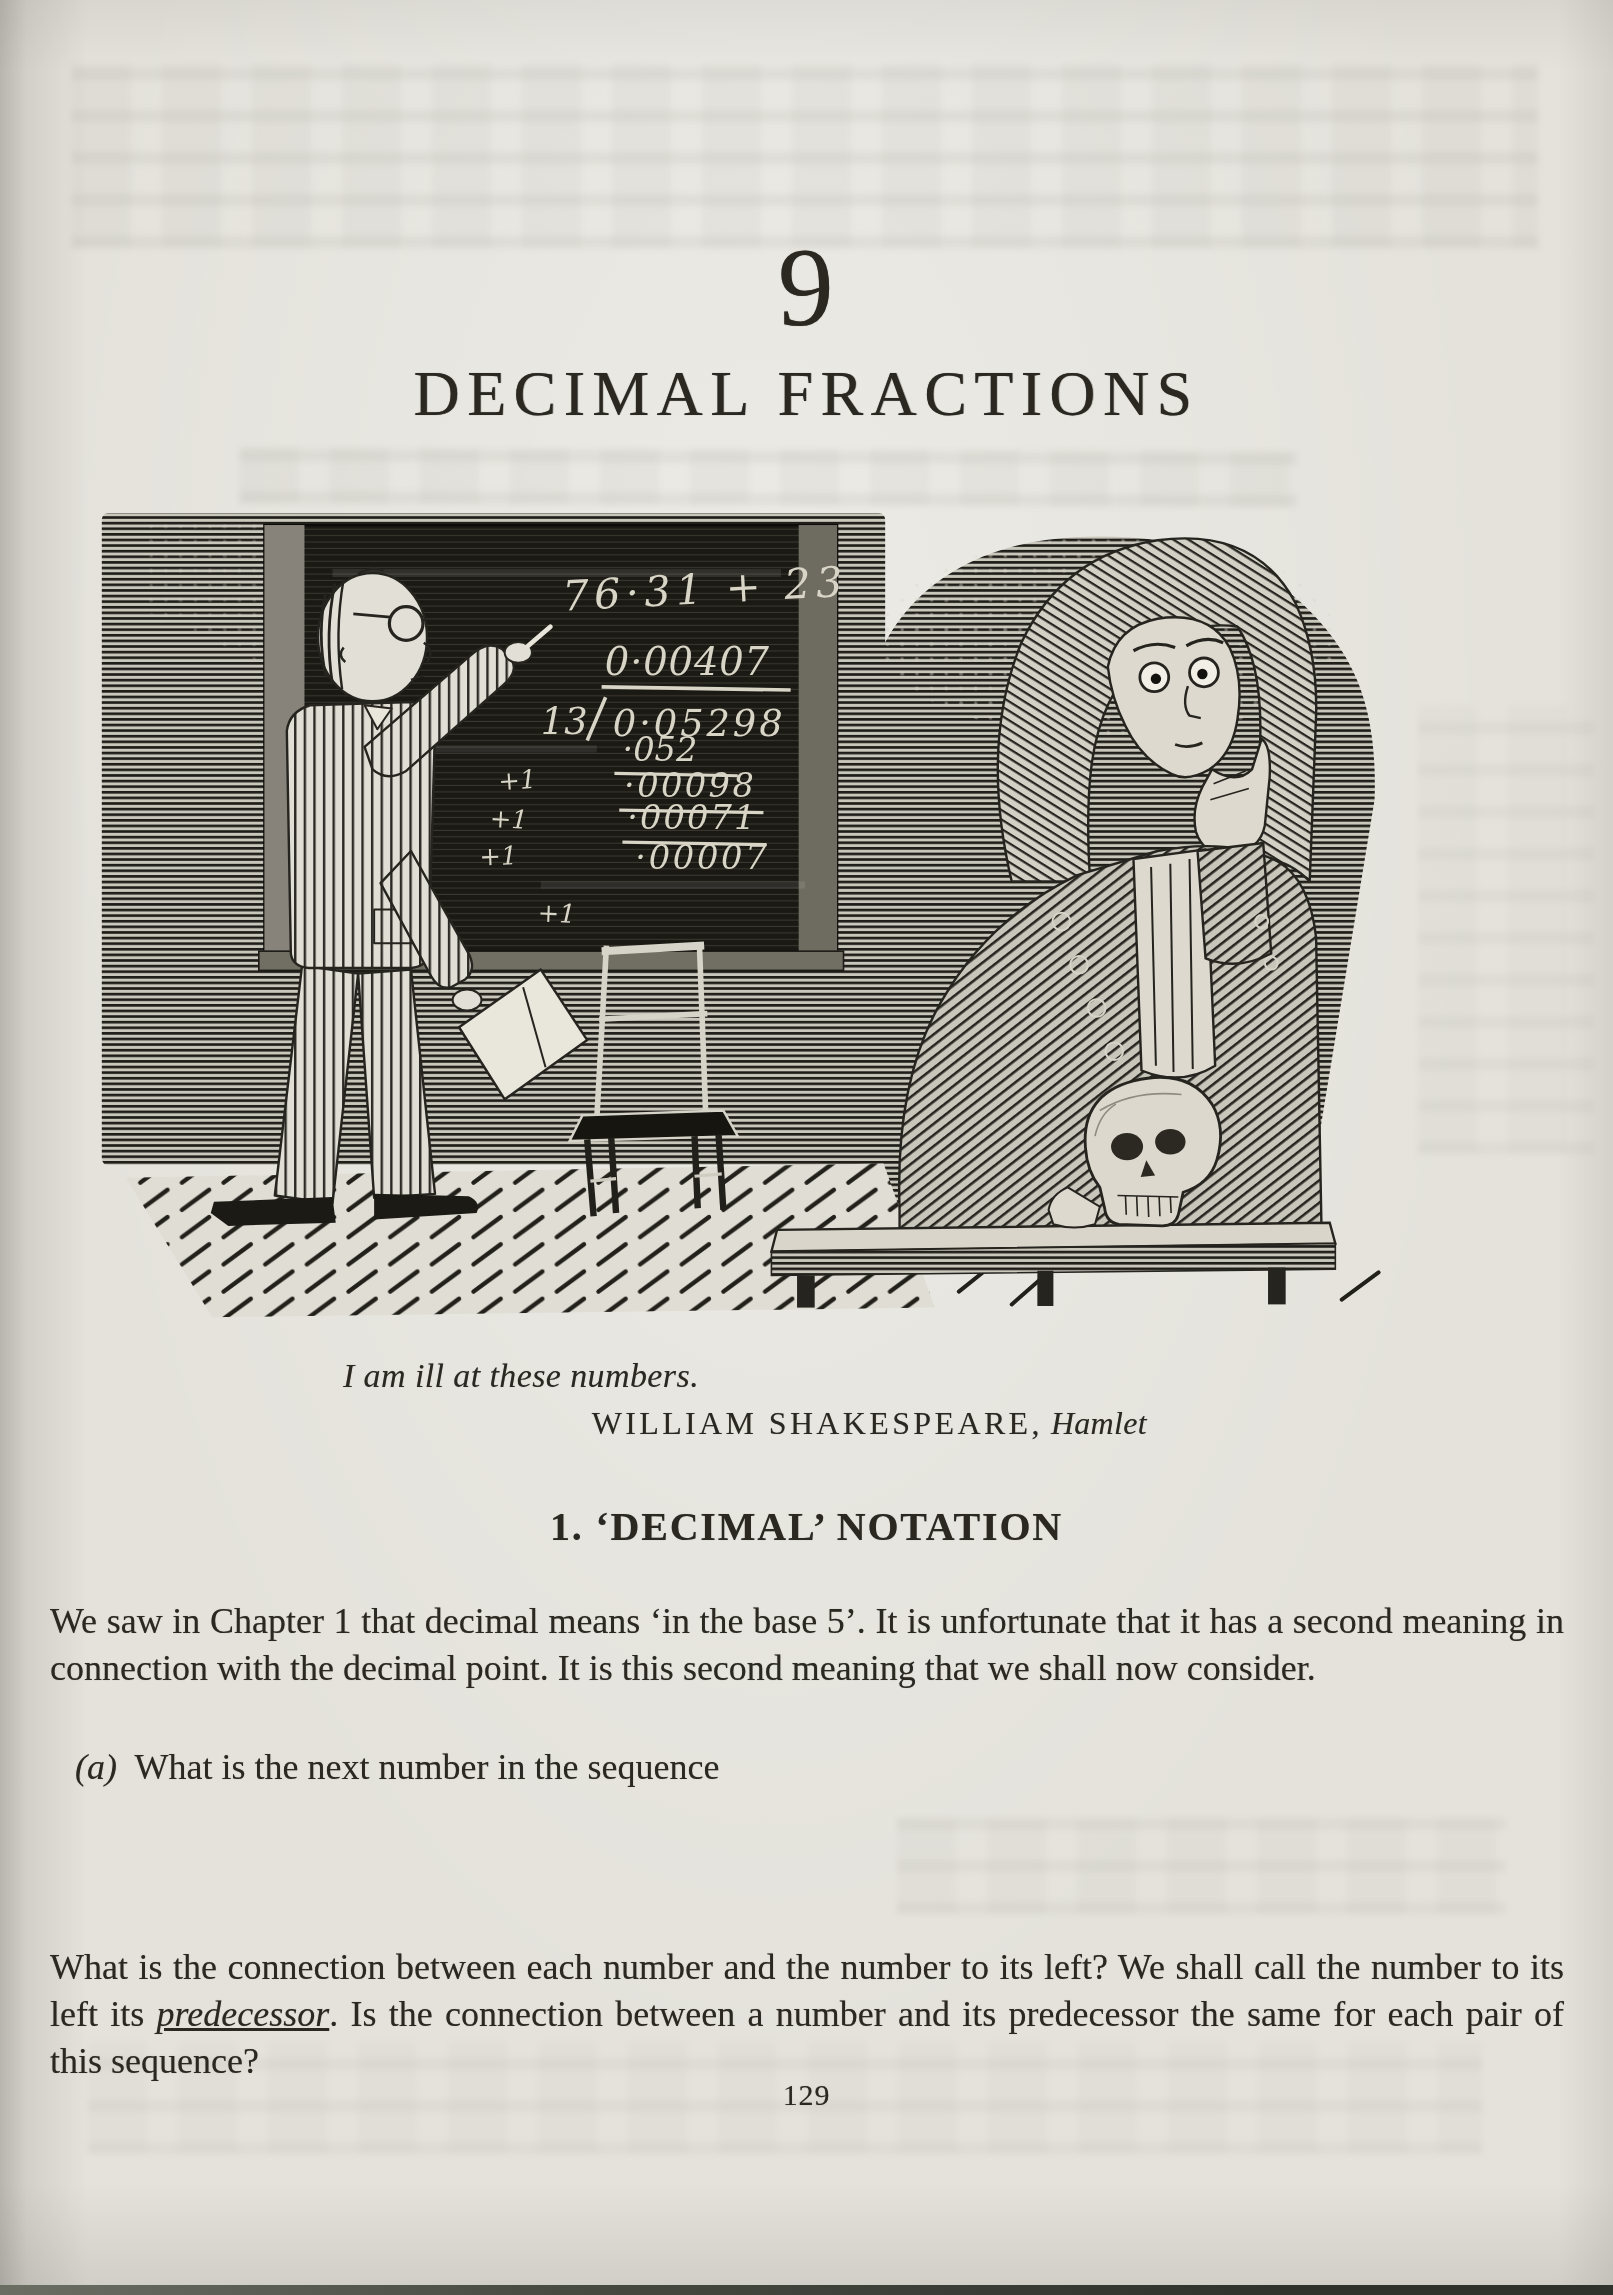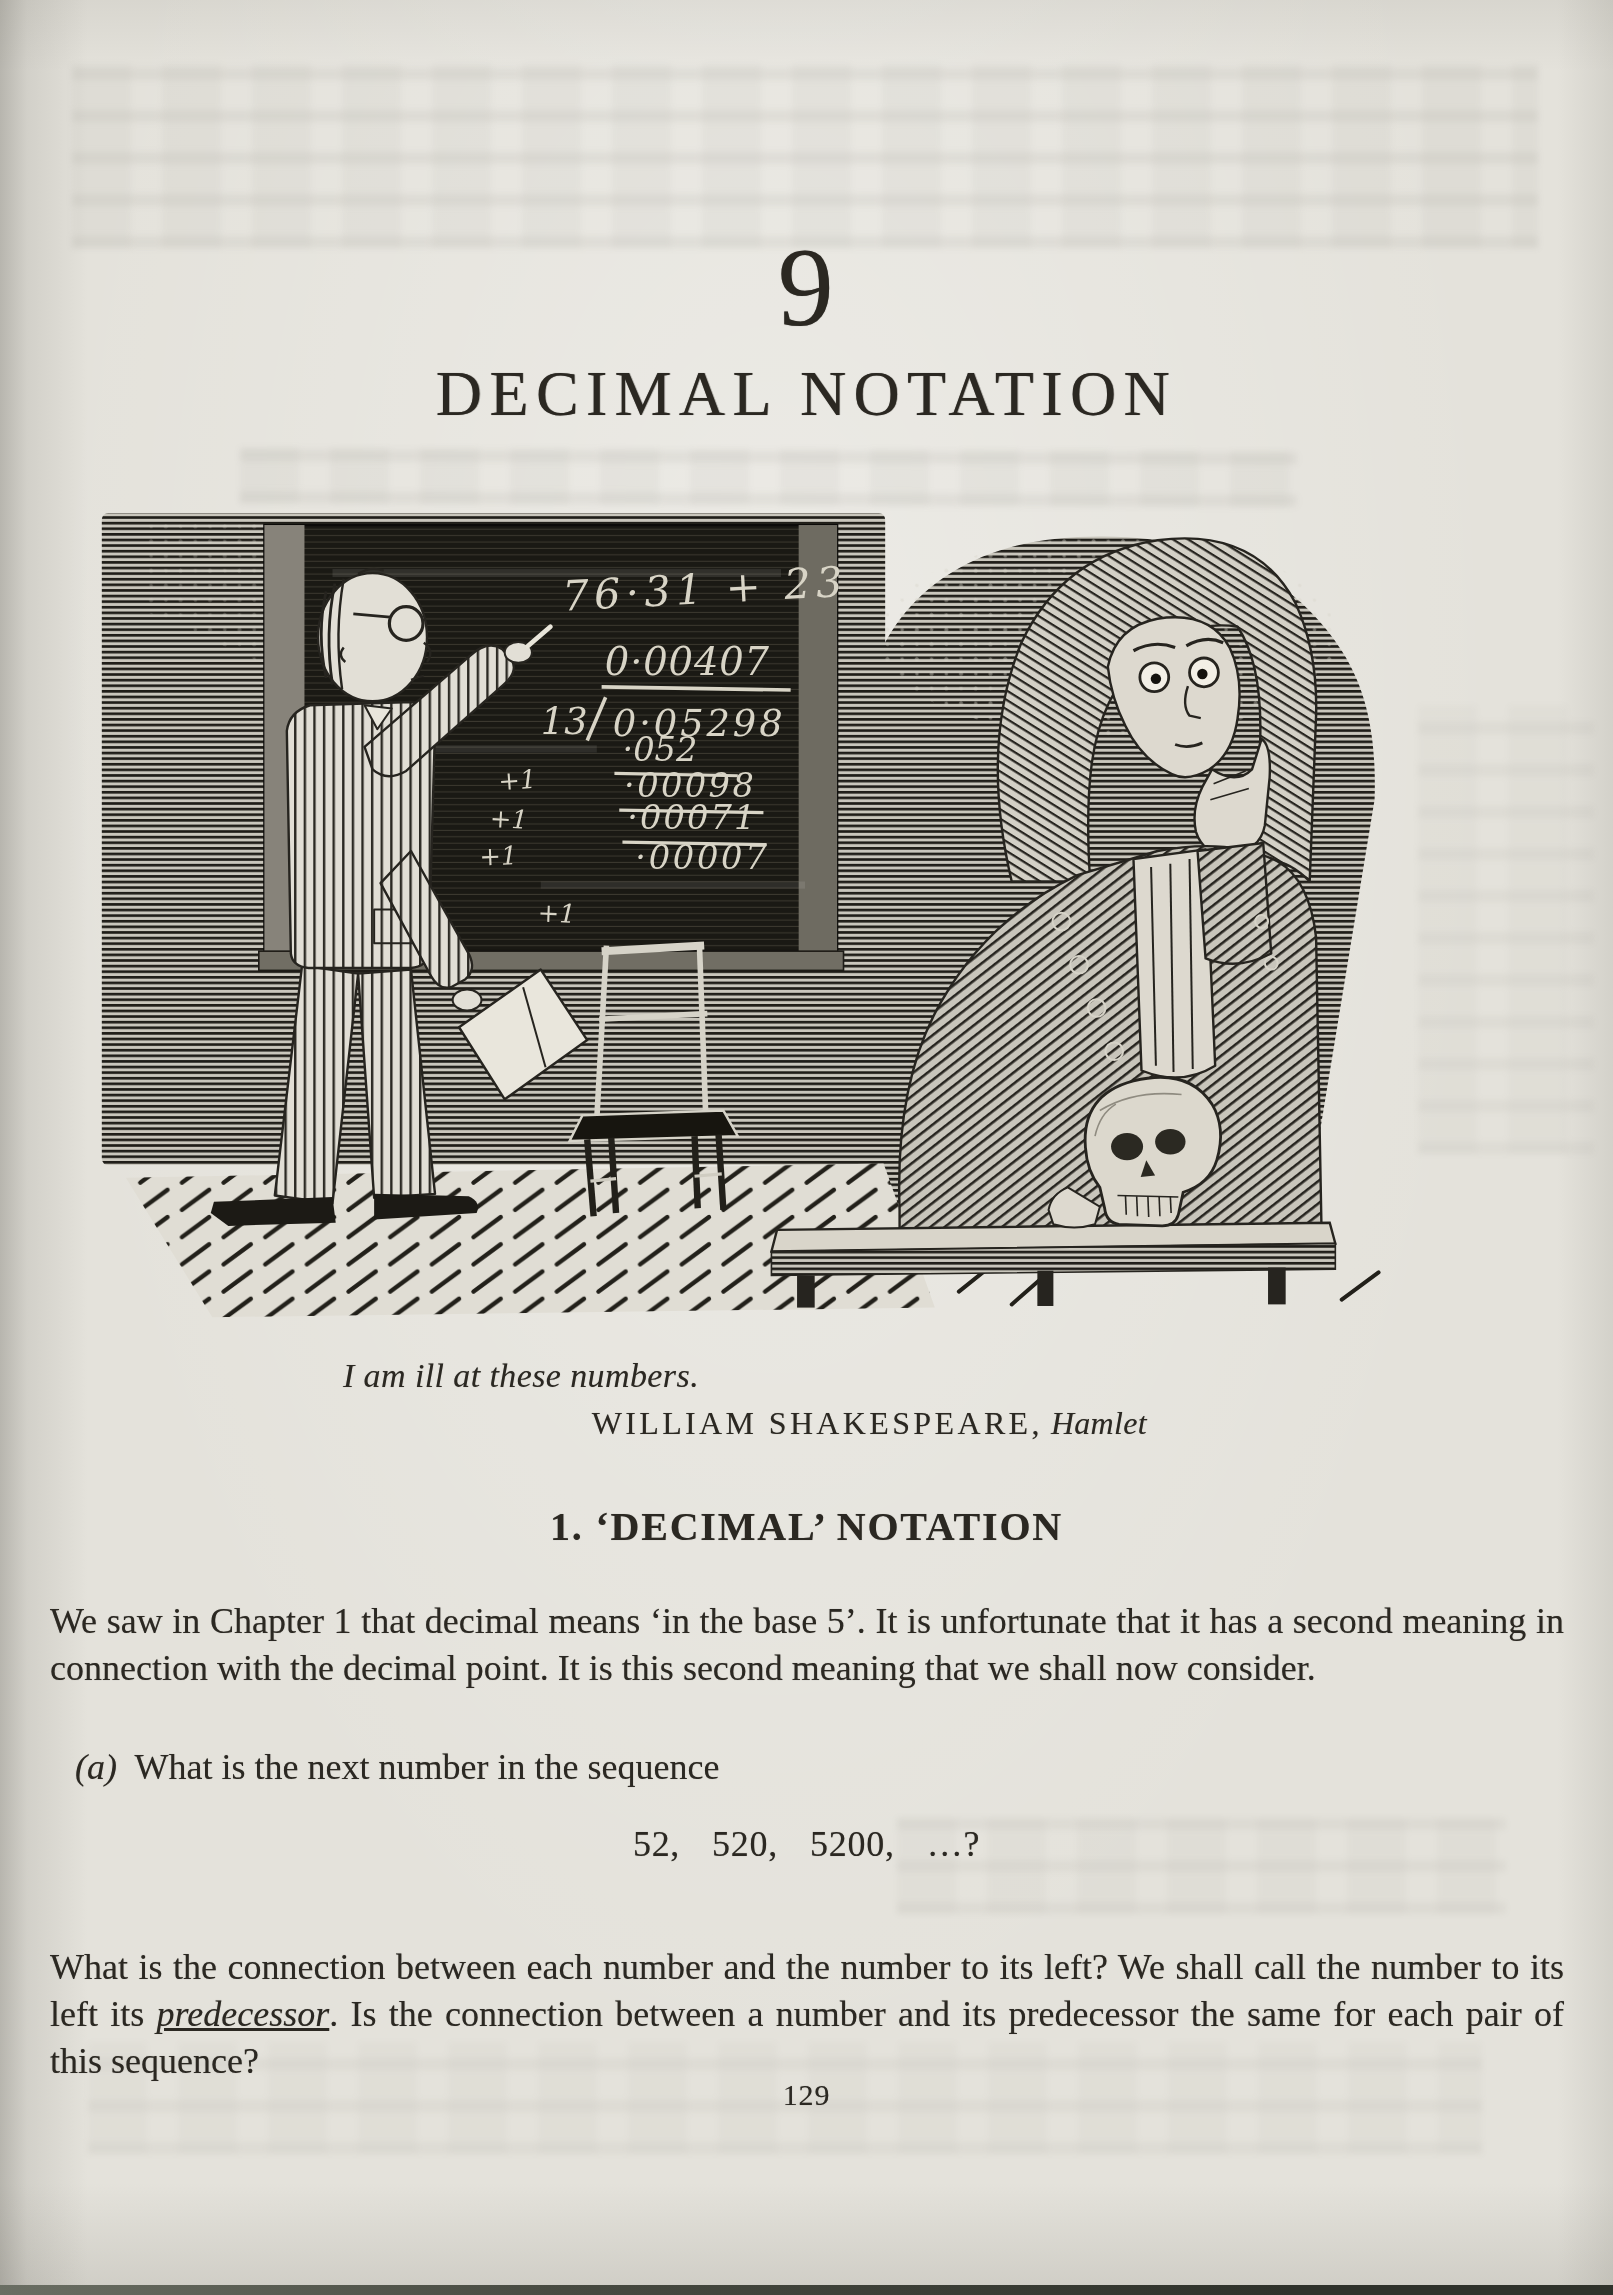--- a/index.html
+++ b/index.html
@@ -66,21 +66,21 @@
 
 <div class="page">
 
   <div class="ghost g1"></div>
   <div class="ghost g2"></div>
   <div class="ghost g3"></div>
   <div class="ghost g4"></div>
   <div class="ghost g5"></div>
 
   <div class="txt center chapter-number">9</div>
-  <div class="txt center chapter-title">DECIMAL NOTATION</div>
+  <div class="txt center chapter-title">DECIMAL FRACTIONS</div>
 
   <div class="illus">
     <svg viewBox="0 0 1630 1015" width="1306" height="813">
       <defs>
         <pattern id="p-wall" width="8" height="7" patternUnits="userSpaceOnUse">
           <rect width="8" height="7" fill="#c9c6bc"></rect>
           <rect width="8" height="3.3" fill="#1f1d18"></rect>
         </pattern>
         <pattern id="p-board" width="10" height="8" patternUnits="userSpaceOnUse">
           <rect width="10" height="8" fill="#1a1914"></rect>
@@ -266,21 +266,20 @@
   </div>
 
   <div class="txt center section-heading">1. ‘DECIMAL’ NOTATION</div>
 
   <p class="body-par para1">We saw in Chapter 1 that decimal means ‘in the base 5’. It is unfortunate that it has a second meaning in connection with the decimal point. It is this second meaning that we shall now consider.</p>
 
   <div class="item-a">
     <span class="lbl">(a)</span><span>What is the next number in the sequence</span>
   </div>
 
-  <div class="txt center sequence">52, 520, 5200, …?</div>
 
   <p class="body-par para2">
     <span>What is the connection between each number and the number to its left? We shall call the number to its left its </span><span class="em">predecessor</span><span>. Is the connection between a number and its predecessor the same for each pair of this sequence?</span>
   </p>
 
   <div class="txt center page-number">129</div>
 
   <div class="scan-edge"></div>
 </div>
 

